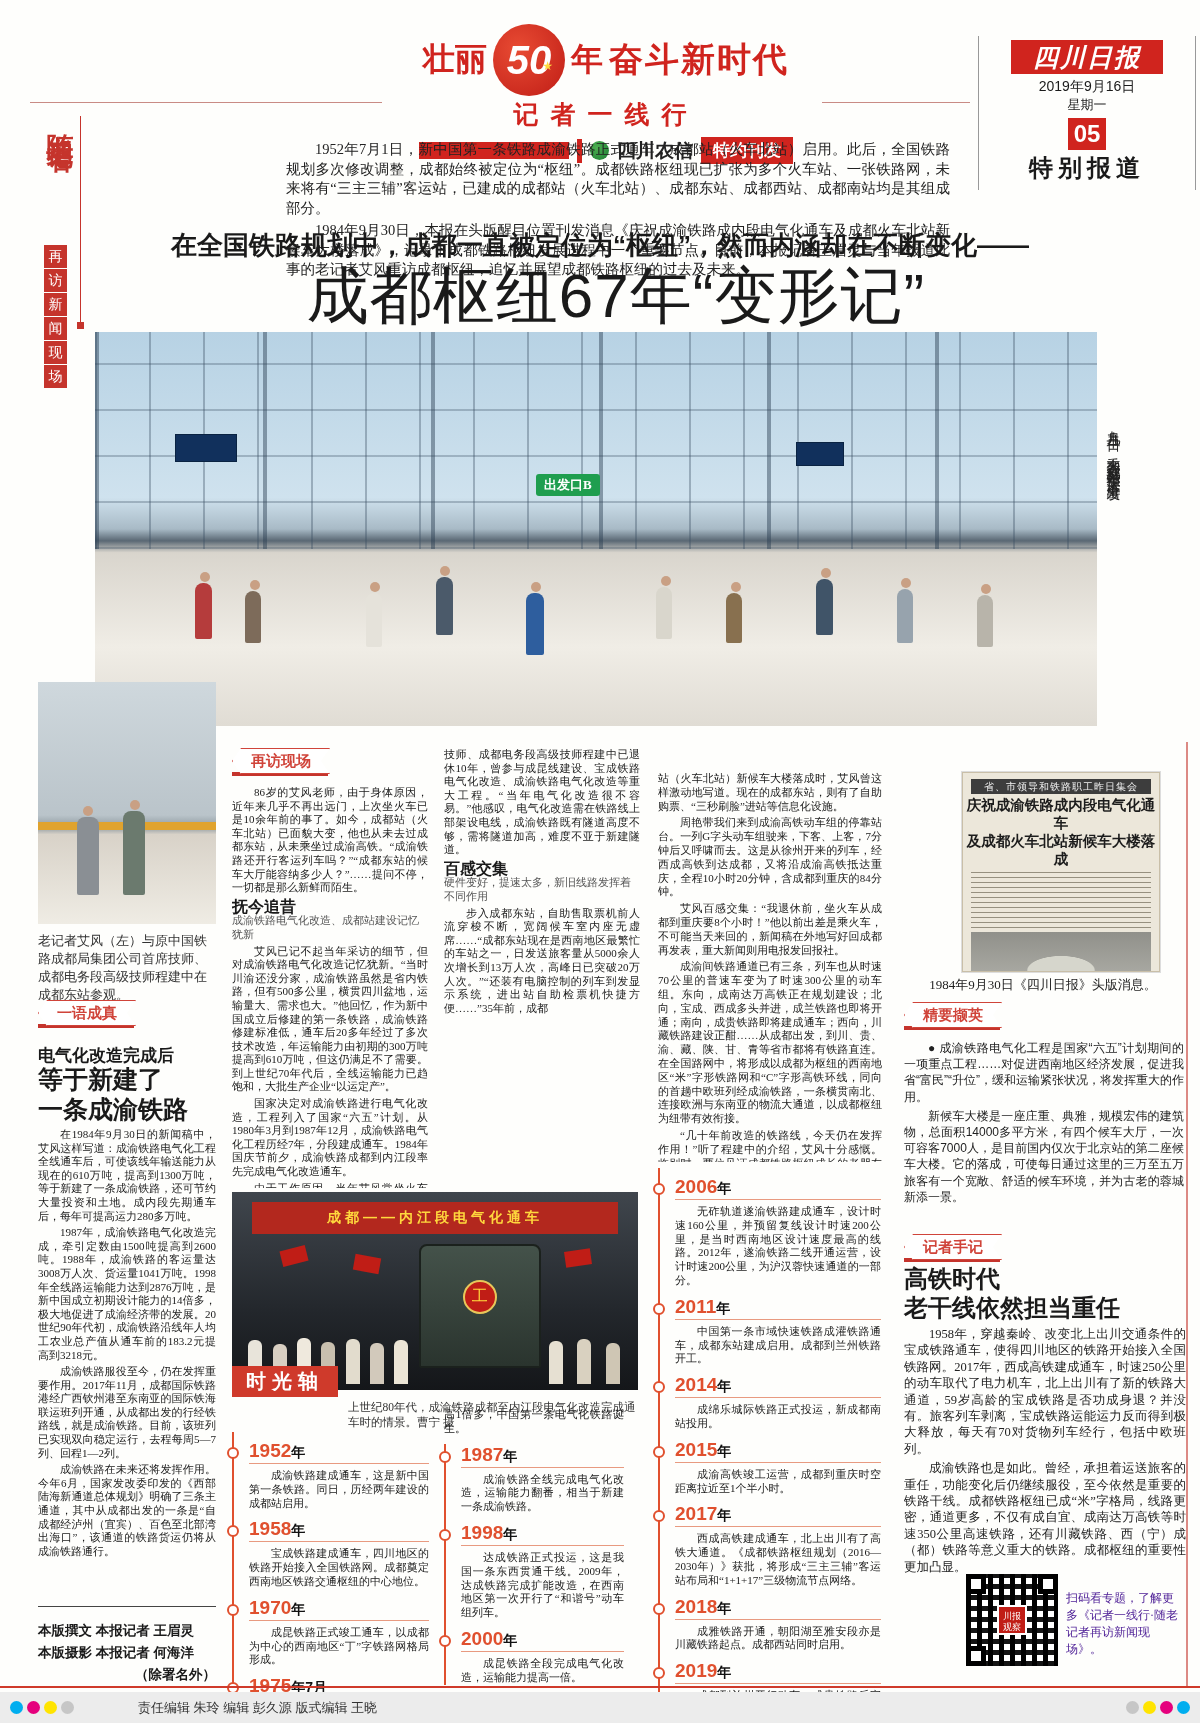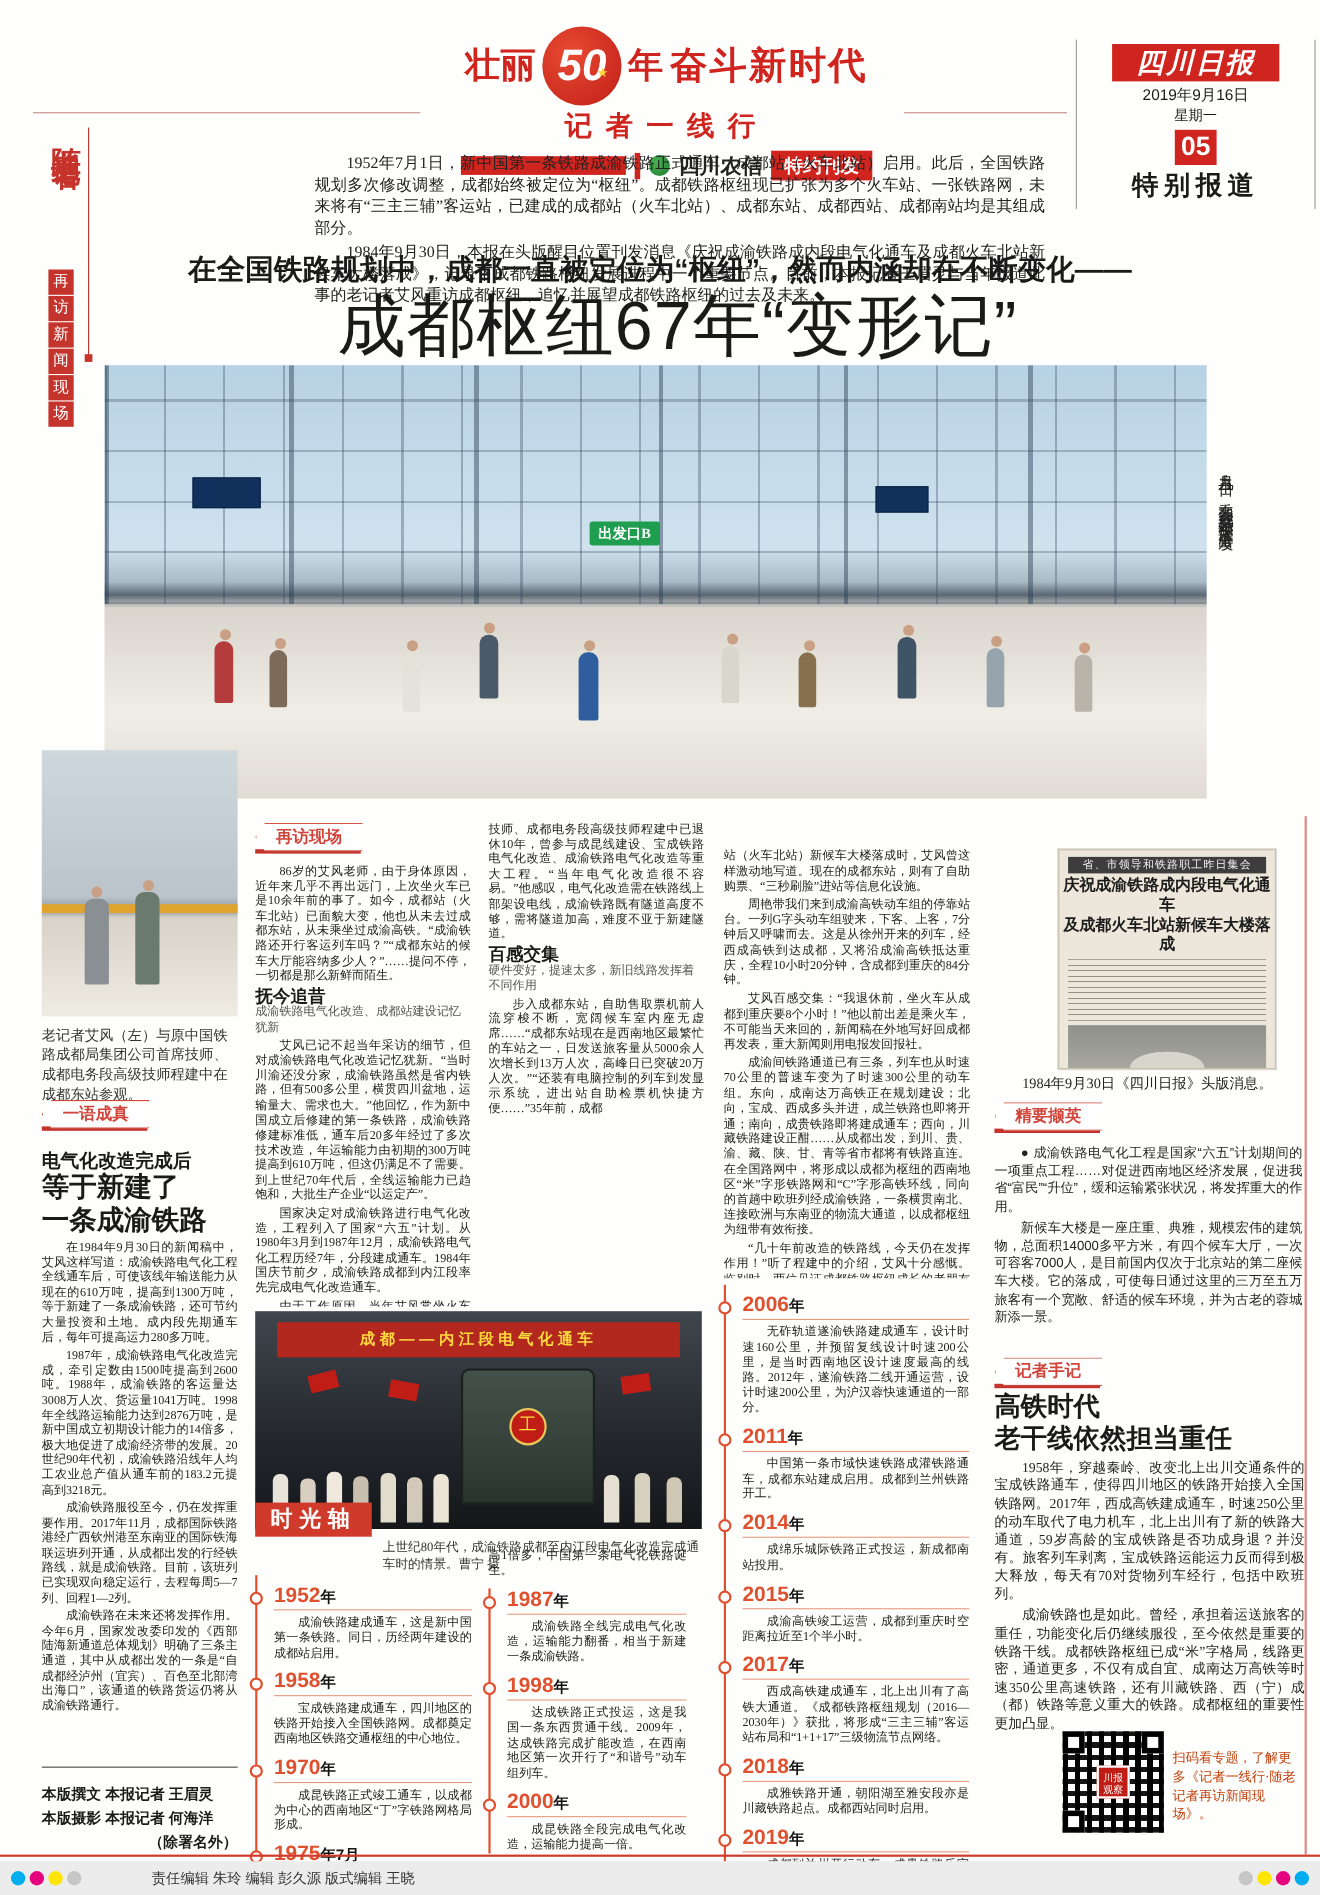--- a/index.html
+++ b/index.html
@@ -127,21 +127,21 @@
   #excerpt{left:904px;top:1040px;width:280px;font-family:"Liberation Sans","DejaVu Sans",sans-serif;font-size:12px;line-height:16.2px;color:#222;}
   #ribbon-note{left:904px;top:1234px;text-decoration:underline;}
   #note-title{left:904px;top:1264px;width:282px;font-family:"Liberation Sans","DejaVu Sans",sans-serif;font-weight:bold;font-size:24px;line-height:29px;}
   #note-text{left:904px;top:1326px;width:282px;font-size:12.5px;line-height:16.4px;color:#222;}
   #qr{left:966px;top:1574px;width:92px;height:92px;background:
       repeating-linear-gradient(0deg,rgba(0,0,0,.92) 0 5px,transparent 5px 11px),
       repeating-linear-gradient(90deg,#000 0 5px,#fff 5px 11px);}
   .qr-corner{position:absolute;width:20px;height:20px;background:#fff;border:5px solid #000;box-sizing:border-box;}
   .qr-center{position:absolute;left:50%;top:50%;transform:translate(-50%,-50%);width:30px;height:30px;background:#c01d16;color:#fff;
      font-size:9px;line-height:11px;text-align:center;padding-top:4px;box-sizing:border-box;border:2px solid #fff;}
-  #qr-caption{left:1066px;top:1590px;width:118px;font-size:12px;line-height:17px;color:#c2410c;}
+  #qr-caption{left:1066px;top:1590px;width:118px;font-size:12px;line-height:17px;color:#4c1d95;}
 
   
   #footer-redline{left:0;top:1686px;width:1200px;height:2px;background:#cf3a2b;}
   #footer-bar{left:0;top:1692px;width:1200px;height:31px;background:#ececec;display:flex;align-items:center;}
   .dot{width:13px;height:13px;border-radius:50%;display:inline-block;margin-right:4px;}
   #footer-text{font-family:"Liberation Sans","DejaVu Sans",sans-serif;font-size:13px;color:#333;margin-left:60px;}
 </style>
 </head>
 <body>
 

